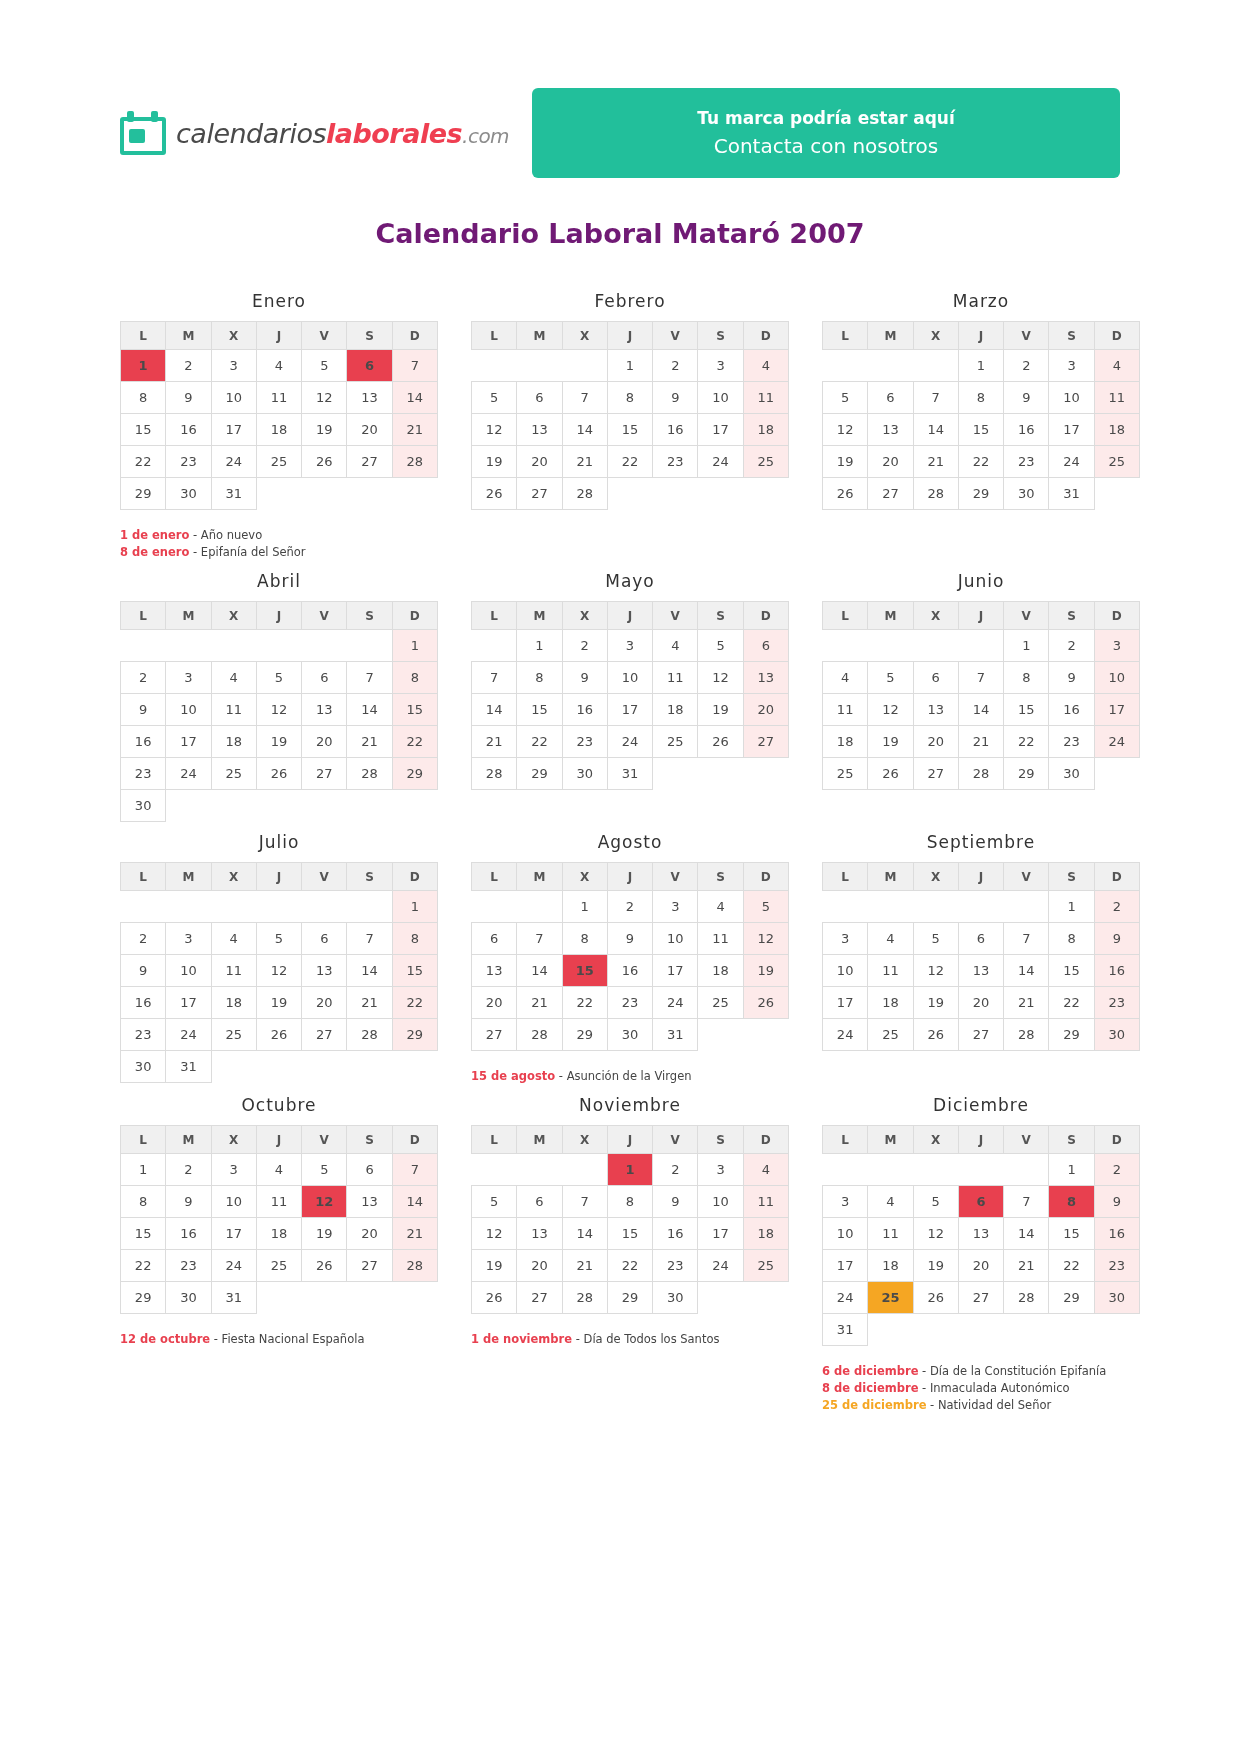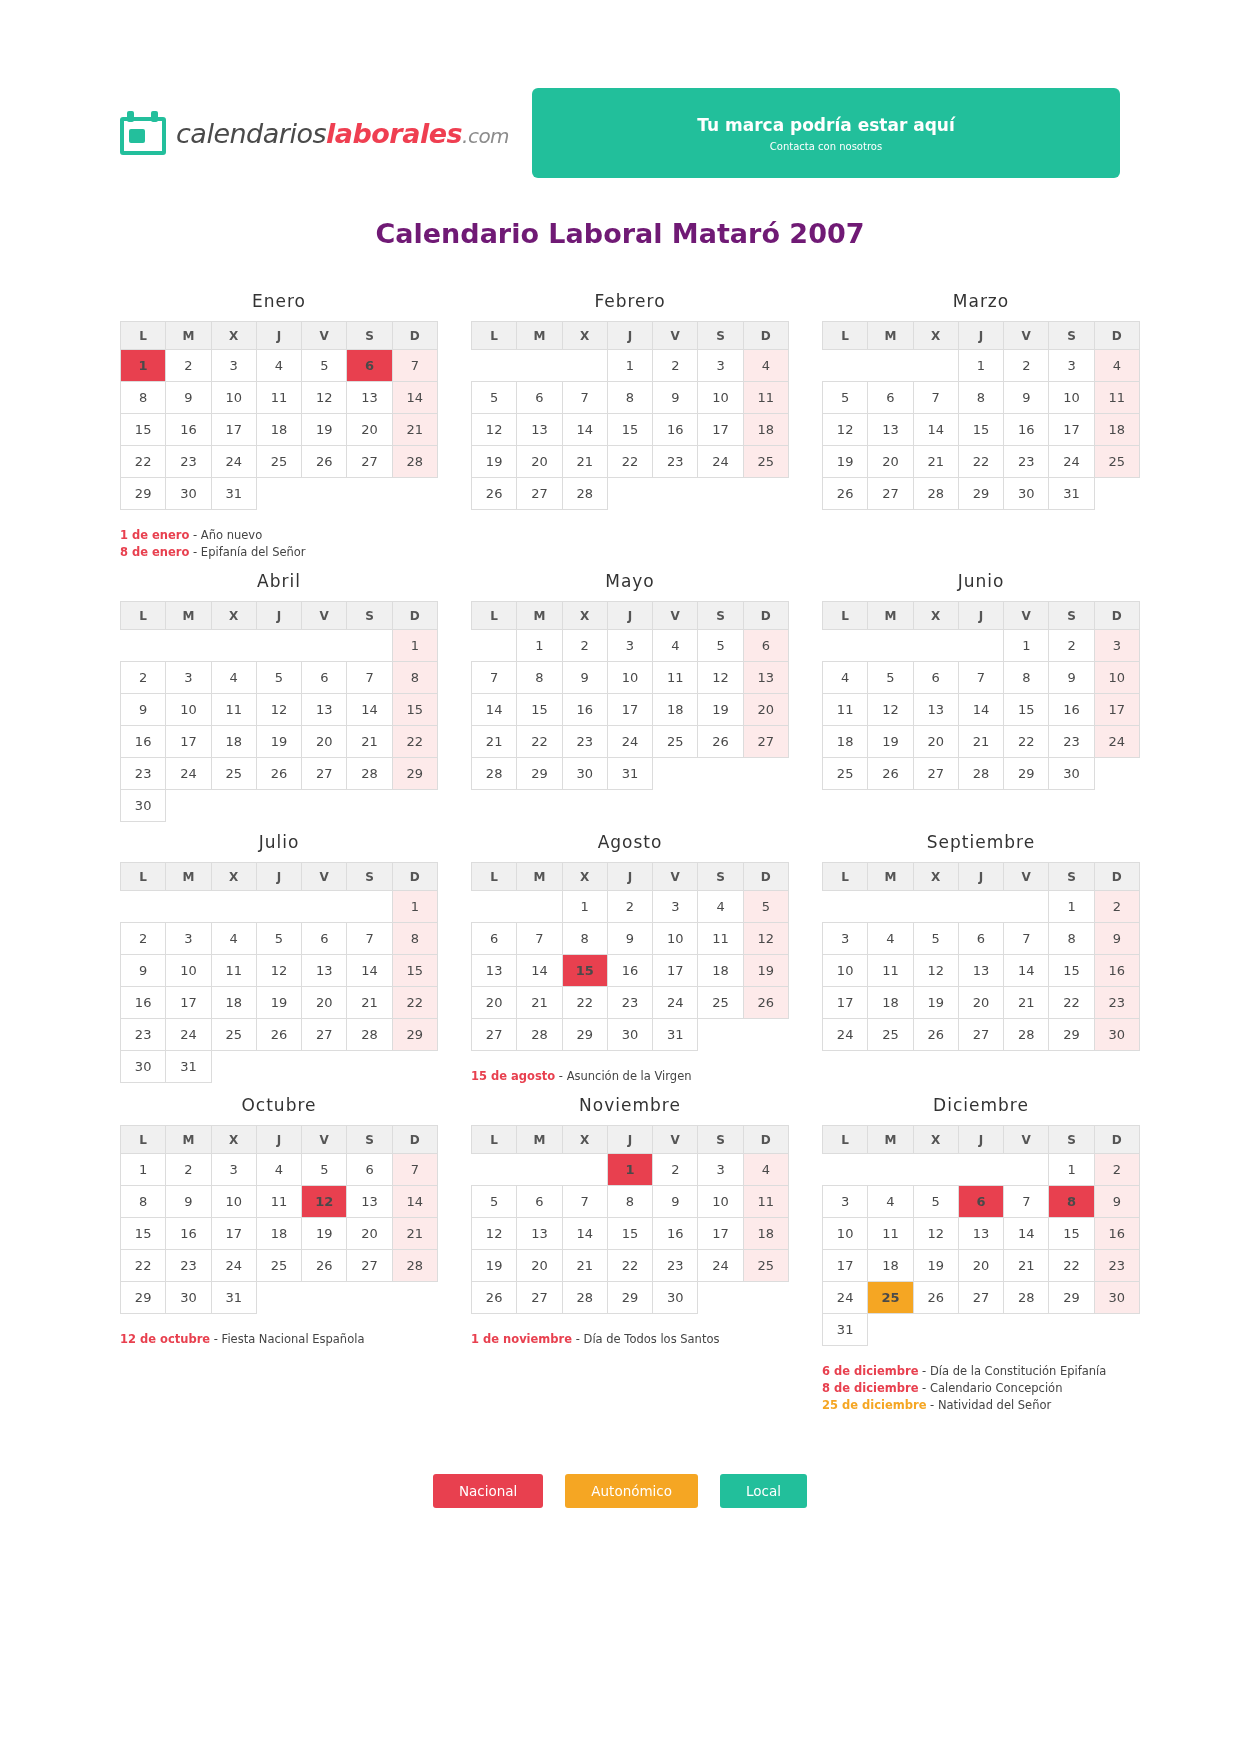--- a/index.html
+++ b/index.html
@@ -93,21 +93,21 @@
     justify-content: center;
     max-width: 625px;
     border-radius: 6px;
   }
   .banner-line1 {
     font-size: 17px;
     font-weight: bold;
     margin-bottom: 6px;
   }
   .banner-line2 {
-    font-size: 10px;
+    font-size: 20px;
   }
 
   
   .page-title {
     text-align: center;
     font-size: 27px;
     font-weight: bold;
     color: #701a75;
     margin-top: 40px;
     margin-bottom: 0;
@@ -1008,26 +1008,21 @@
                 <td class="empty">&nbsp;</td>
                 <td class="empty">&nbsp;</td>
                 <td class="empty">&nbsp;</td>
                 <td class="empty">&nbsp;</td>
                 <td class="empty">&nbsp;</td>
               </tr>
             </tbody>
           </table>
           <div class="notes">
             <div class="note note-nat"><span class="note-date">6 de diciembre</span><span> - Día de la Constitución Epifanía</span></div>
-            <div class="note note-nat"><span class="note-date">8 de diciembre</span><span> - Calendario Concepción</span></div>
+            <div class="note note-nat"><span class="note-date">8 de diciembre</span><span> - Inmaculada Autonómico</span></div>
             <div class="note note-aut"><span class="note-date">25 de diciembre</span><span> - Natividad del Señor</span></div>
           </div>
         </div>
       </div>
     </div>
 
-  <div class="legend">
-    <div class="legend-item legend-nat">Nacional</div>
-    <div class="legend-item legend-aut">Autonómico</div>
-    <div class="legend-item legend-loc">Local</div>
-  </div>
 
 </div>
 
 </body></html>

